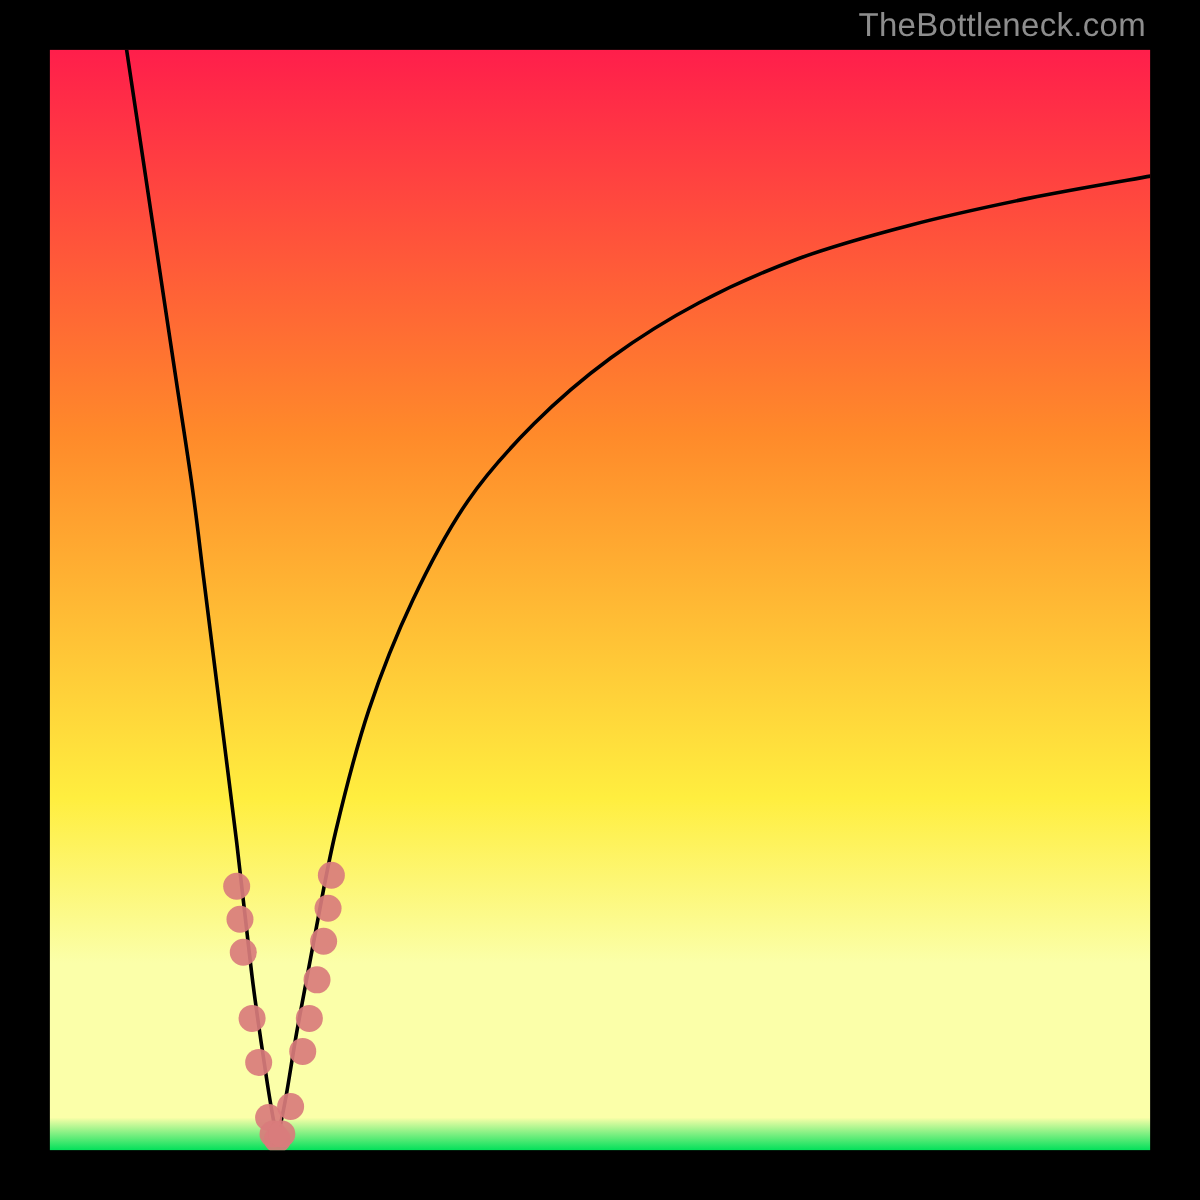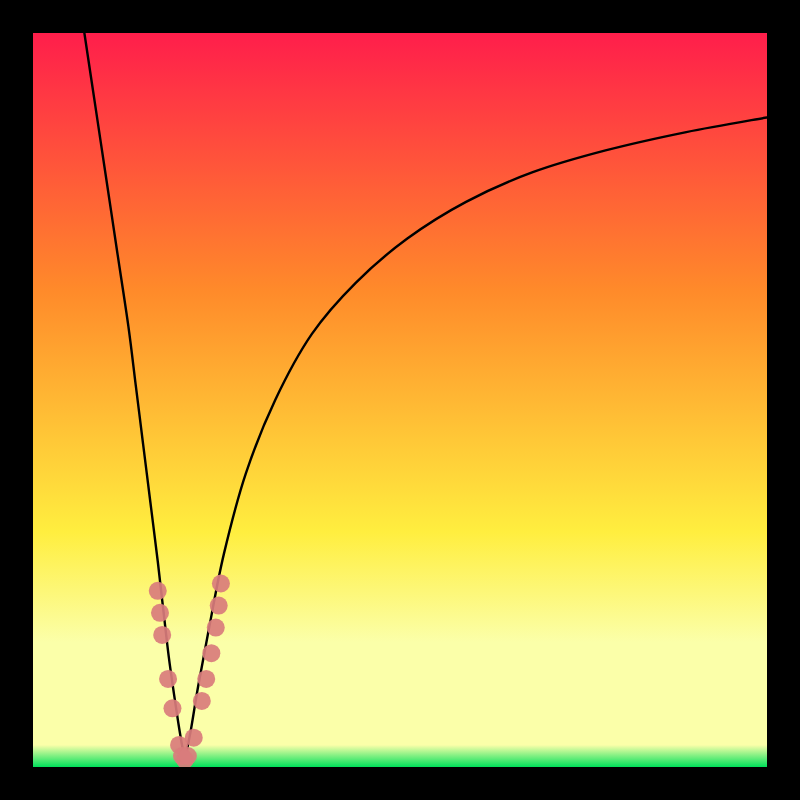--- a/index.html
+++ b/index.html
@@ -86,14 +86,15 @@
           <circle cx="173.22400000000002" cy="645.92" r="9" fill="#d97c7c" fill-opacity="0.92" stroke="#b85656" stroke-width="0"></circle>
           <circle cx="178.362" cy="620.23" r="9" fill="#d97c7c" fill-opacity="0.92" stroke="#b85656" stroke-width="0"></circle>
           <circle cx="182.766" cy="594.54" r="9" fill="#d97c7c" fill-opacity="0.92" stroke="#b85656" stroke-width="0"></circle>
           <circle cx="185.702" cy="572.52" r="9" fill="#d97c7c" fill-opacity="0.92" stroke="#b85656" stroke-width="0"></circle>
           <circle cx="187.904" cy="550.5" r="9" fill="#d97c7c" fill-opacity="0.92" stroke="#b85656" stroke-width="0"></circle>
         </g>
     </svg>
 
   </div>
 
+  <div class="watermark">TheBottleneck.com</div>
 
 </div>
 
 </body></html>

